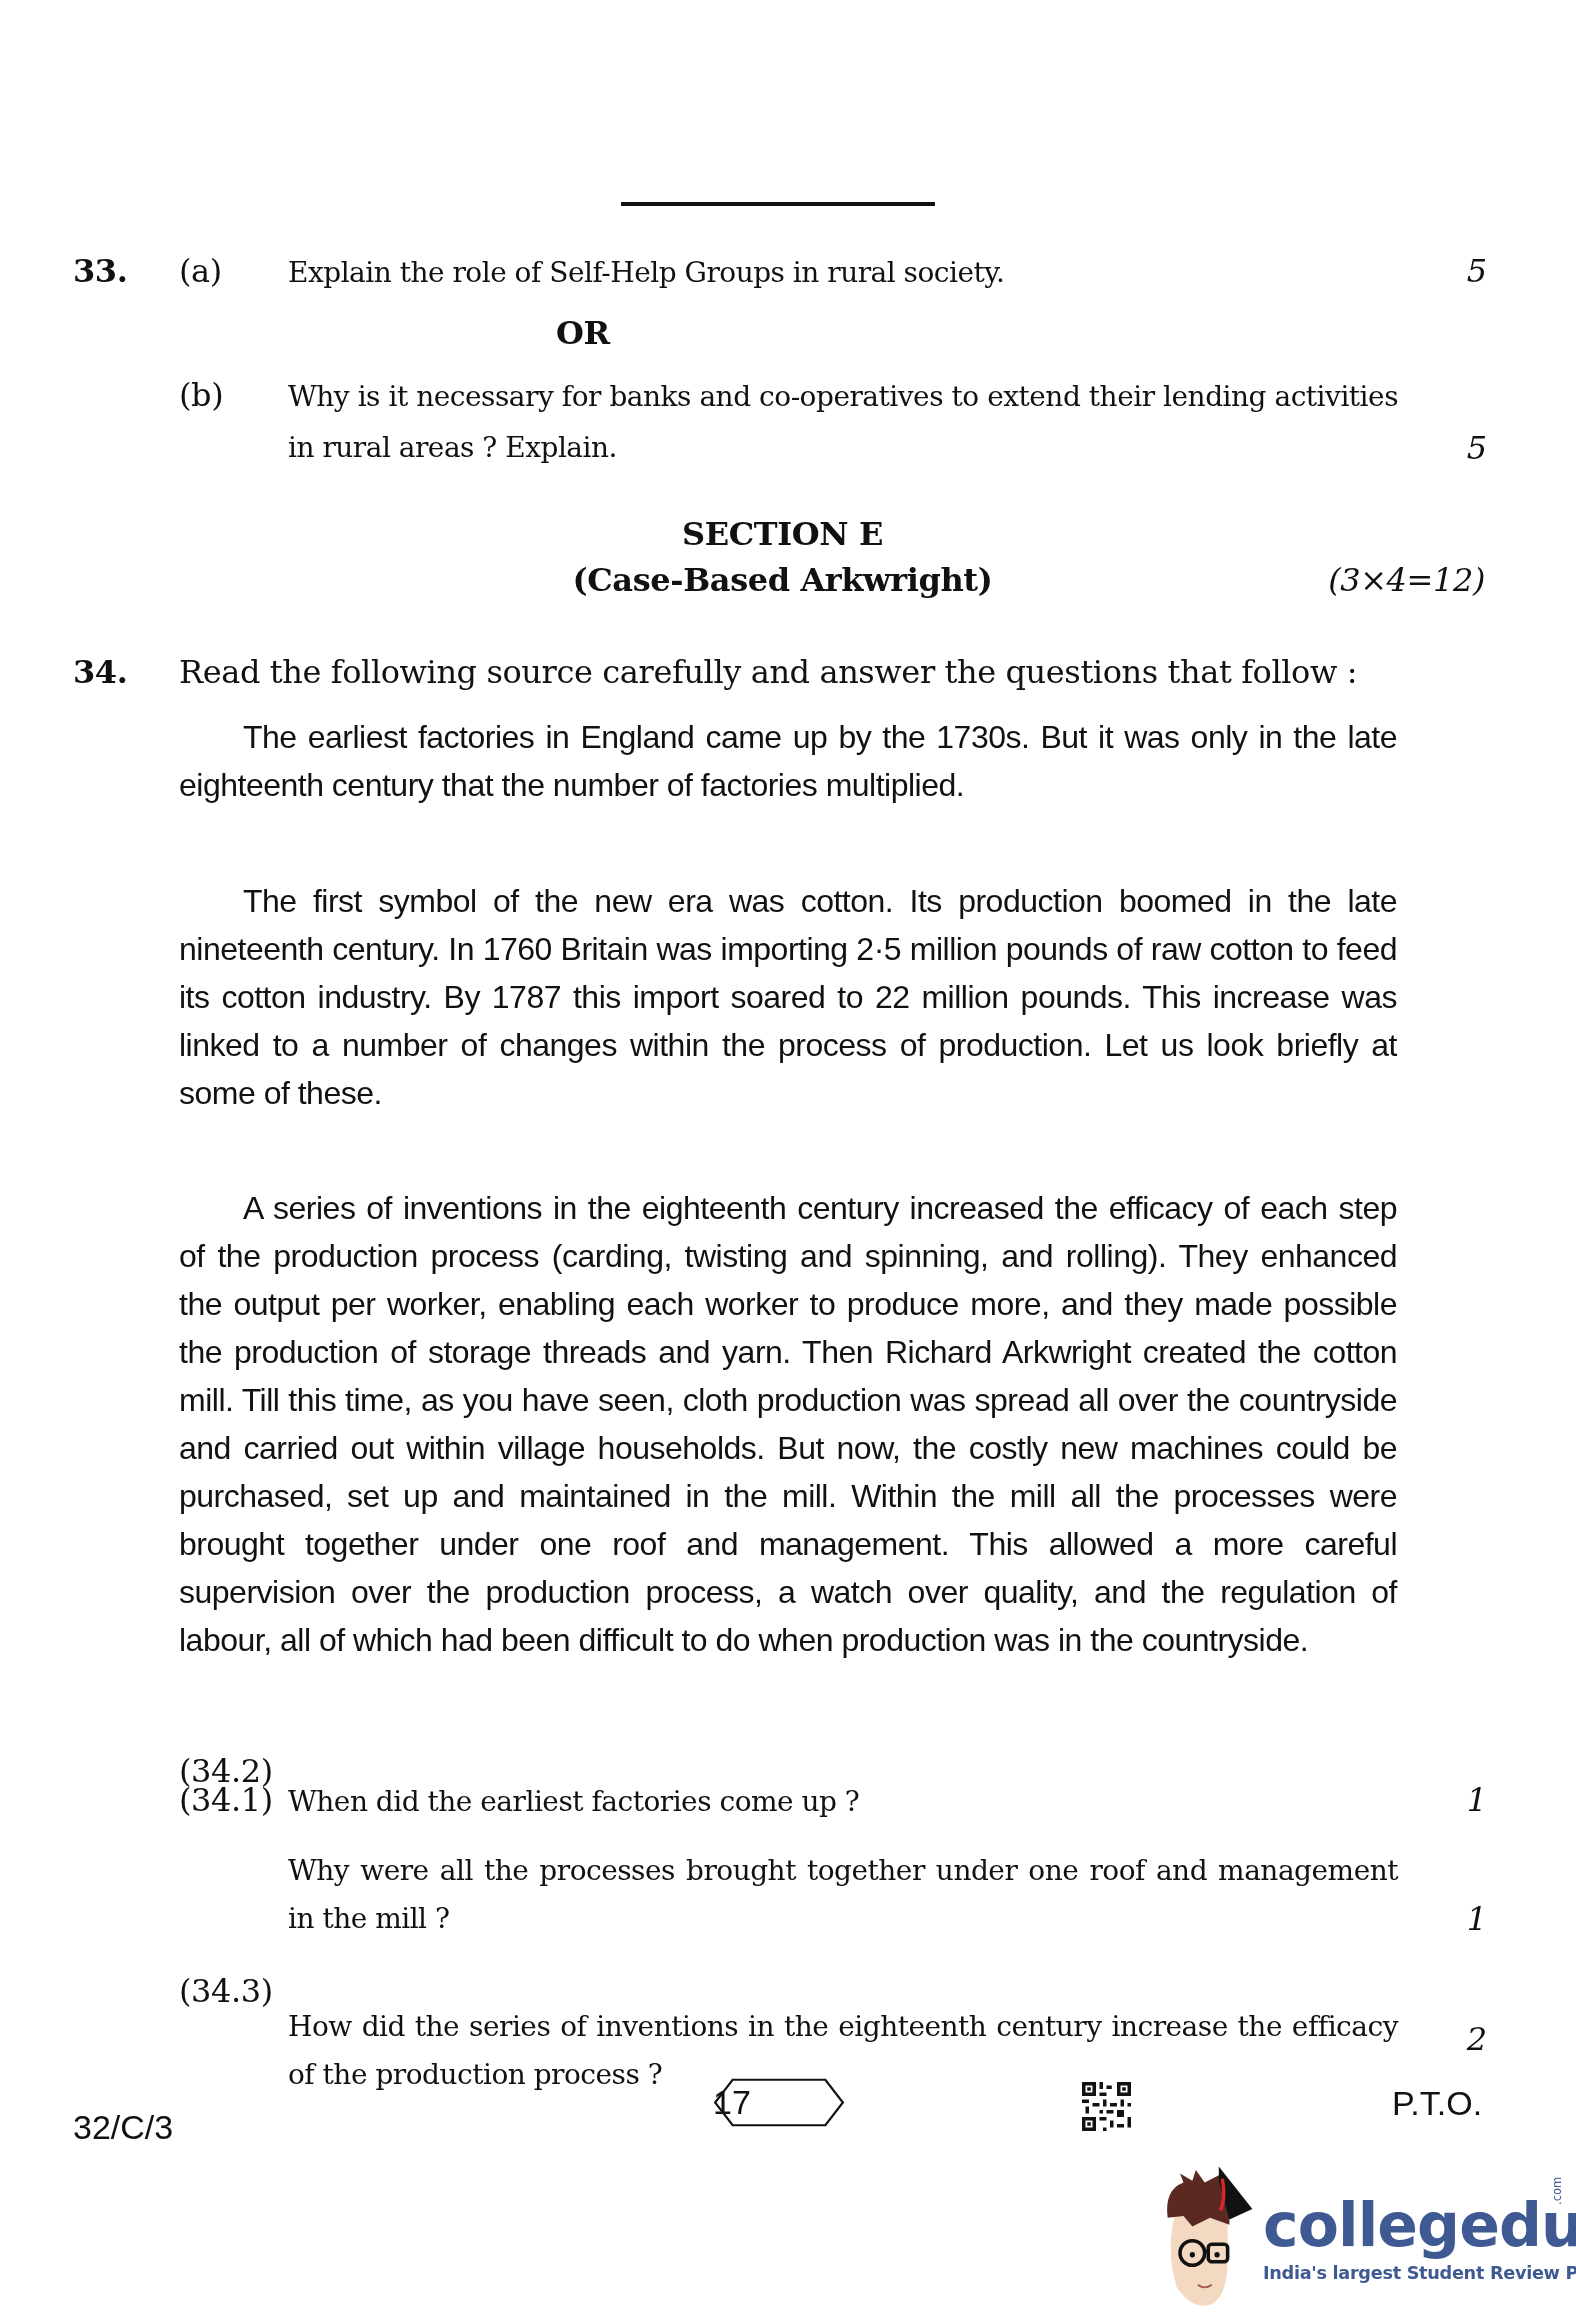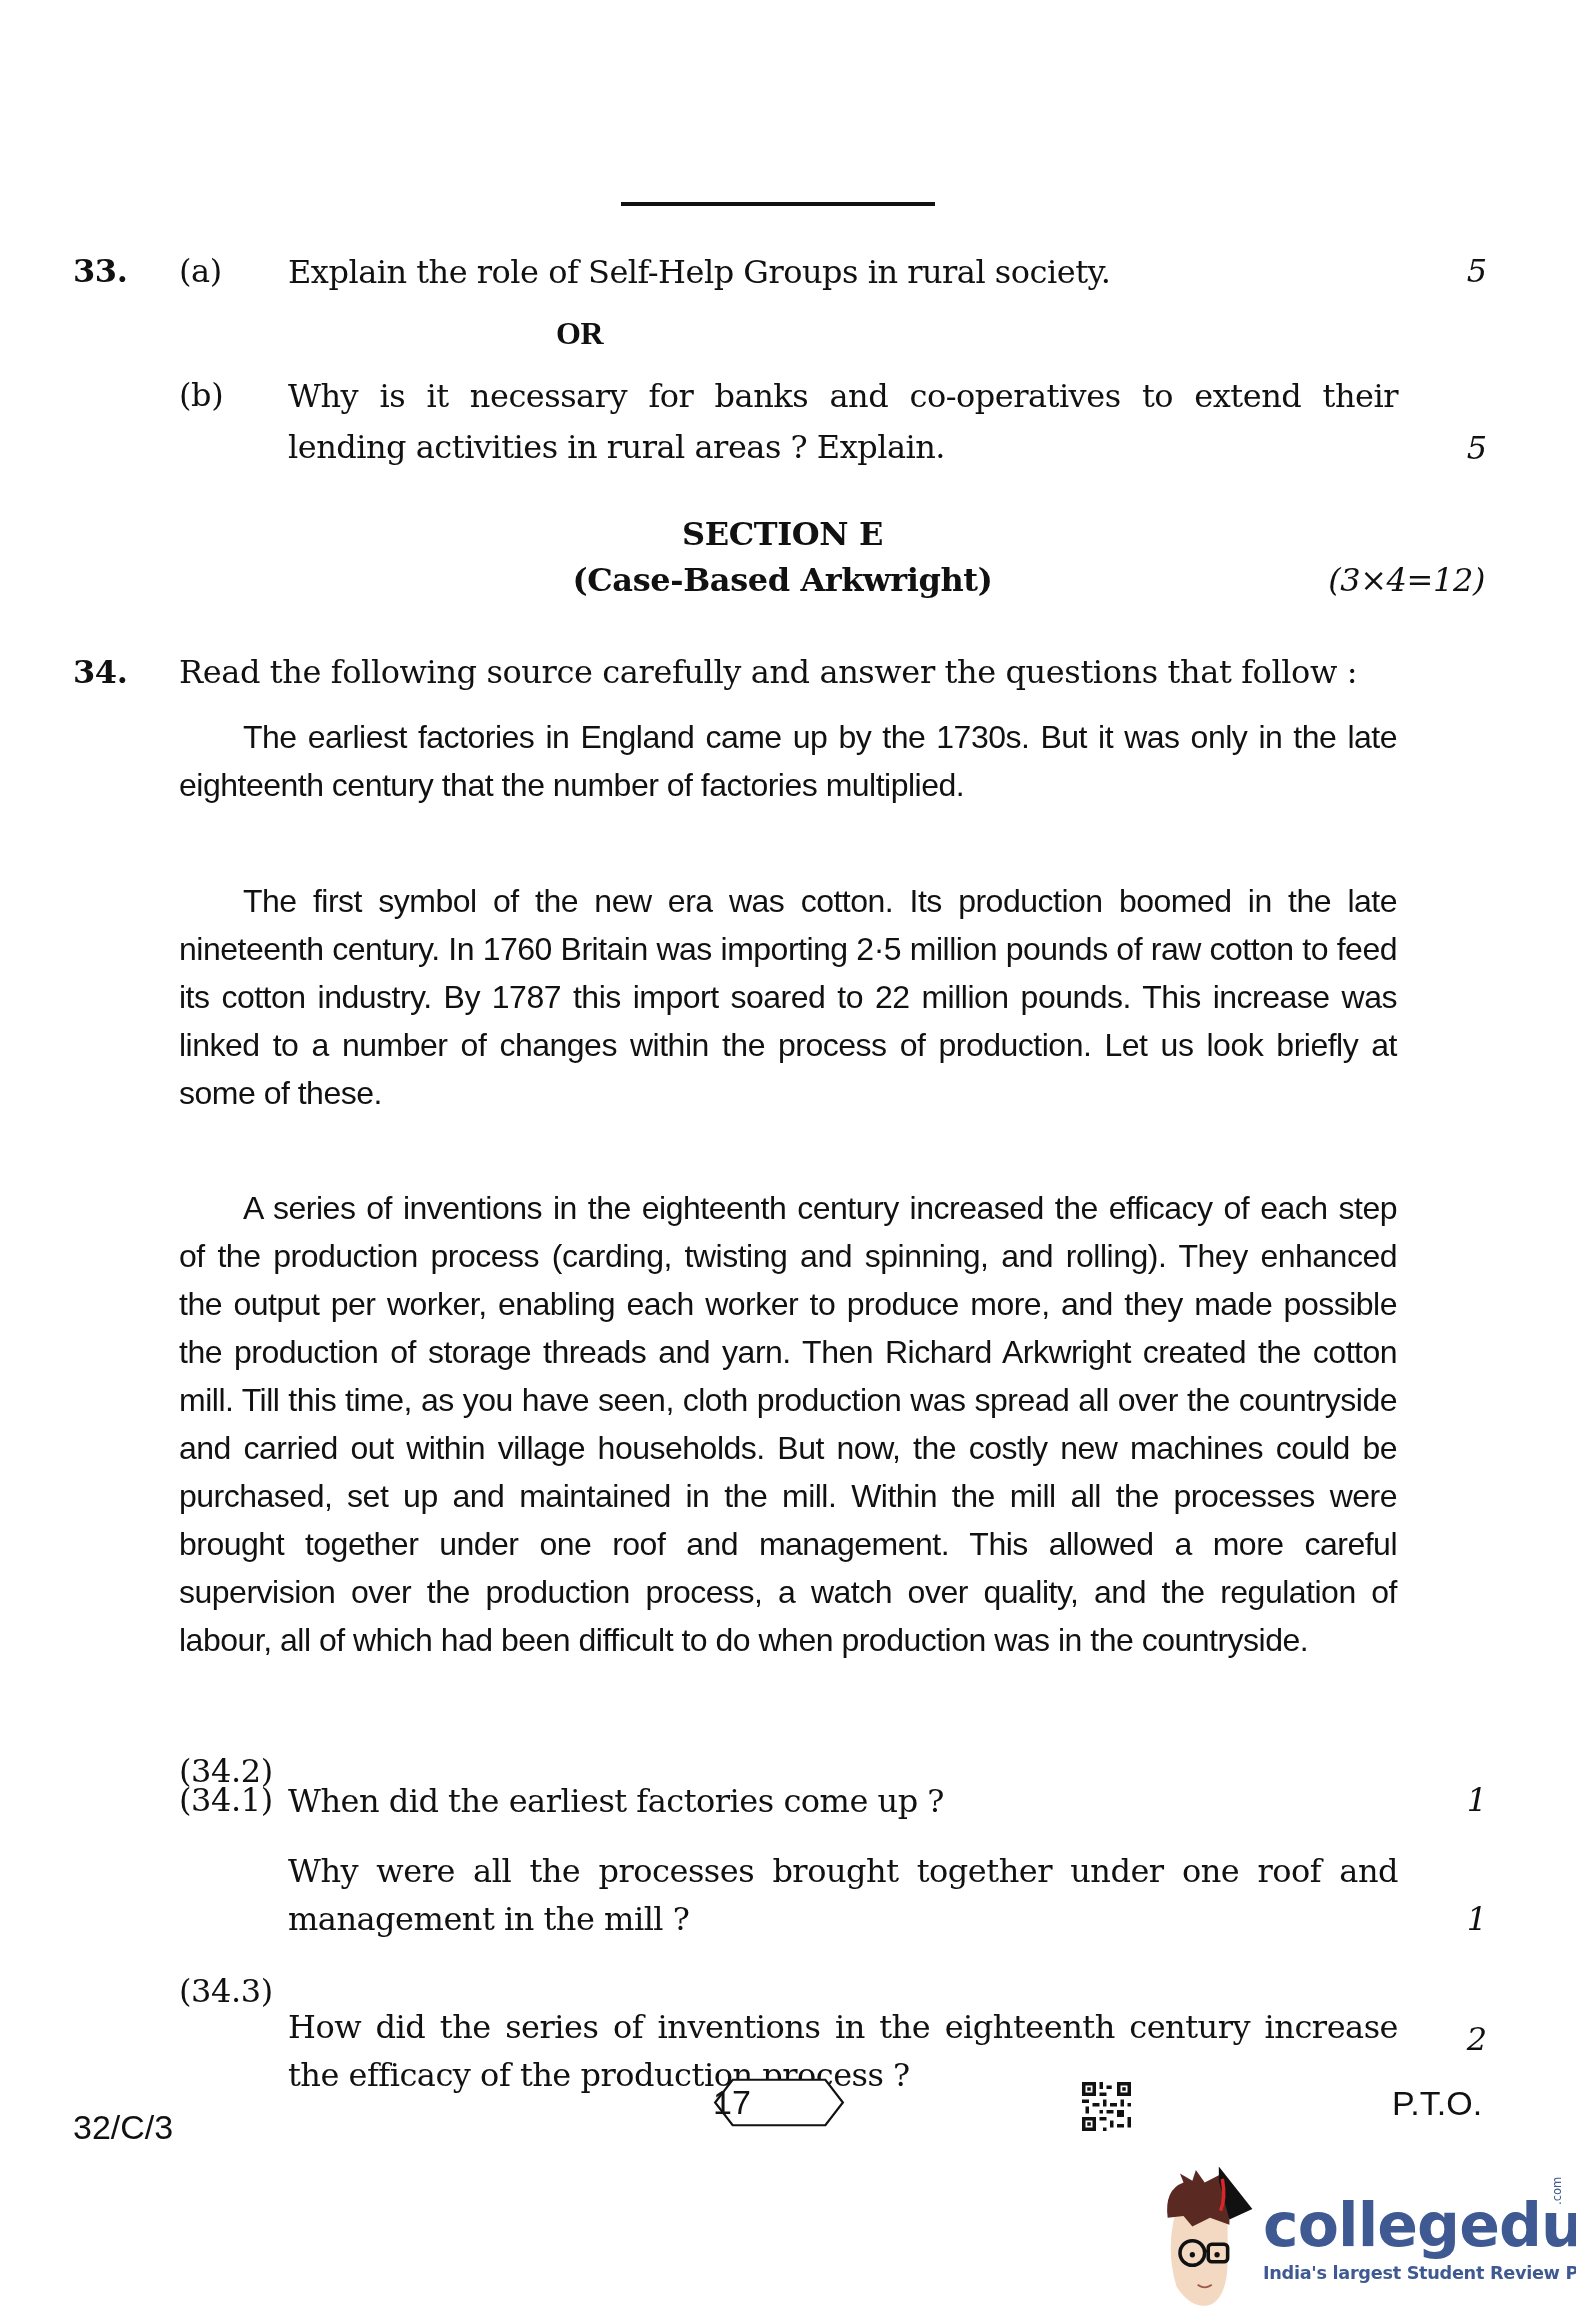--- a/index.html
+++ b/index.html
@@ -6,21 +6,21 @@
   body { width: 1577px; height: 2319px; position: relative; overflow: hidden;
          font-family: "DejaVu Serif", "Liberation Serif", serif; color: #111; }
   .abs { position: absolute; }
   .serif { font-family: "DejaVu Serif", "Liberation Serif", serif; font-size: 32px; line-height: 48px; letter-spacing: -0.4px; }
   .bold { font-weight: bold; }
   .italic { font-style: italic; }
   .rule { position: absolute; left: 621px; top: 202px; width: 314px; height: 4.4px; background: #111; }
   .para { position: absolute; left: 179px; width: 1218px; text-align: justify; text-indent: 64px;
           font-family: Liberation Sans, sans-serif; font-size: 32px; line-height: 48px; letter-spacing: -0.5px; }
   .q-text { position: absolute; left: 288px; width: 1110px; text-align: justify;
-            font-family: "DejaVu Serif", "Liberation Serif", serif; font-size: 32px; line-height: 51px; letter-spacing: -0.5px; }
+            font-family: "DejaVu Serif", "Liberation Serif", serif; font-size: 28px; line-height: 51px; letter-spacing: -0.5px; }
   .mark { position: absolute; left: 1448px; width: 39px; text-align: right; font-style: italic;
           font-family: "DejaVu Serif", "Liberation Serif", serif; font-size: 32px; line-height: 48px; }
   .footer-txt { font-family: "Liberation Sans", "DejaVu Sans", sans-serif; font-size: 34px; line-height: 39px; }
   .hex { position: absolute; left: 713px; top: 2078px; width: 132px; height: 49px; }
   .qr { position: absolute; left: 1082px; top: 2082px; width: 49px; height: 49px; }
   .logo-wrap { position: absolute; left: 1148px; top: 2163px; width: 424px; height: 150px; }
   .logo-text { position: absolute; left: 115px; top: 26.5px; font-family: "DejaVu Sans", "Liberation Sans", sans-serif;
                font-size: 60px; font-weight: bold; color: #3f5a93; letter-spacing: -0.9px; line-height: 71px; }
   .logo-com { position: absolute; left: 402px; top: 42px; font-family: "DejaVu Sans", sans-serif; font-size: 11.5px; color: #3f5a93;
               transform: rotate(-90deg); transform-origin: left top; }
@@ -30,21 +30,21 @@
 </head>
 <body>
 
 <div class="rule"></div>
 
 <div class="abs serif bold" style="left:73px; top:247px;">33.</div>
 <div class="abs serif" style="left:179px; top:247px;">(a)</div>
 <div class="q-text" style="top:247px;">Explain the role of Self-Help Groups in rural society.</div>
 <div class="mark" style="top:247px;">5</div>
 
-<div class="abs serif bold" style="left:556px; top:309px;font-family:Liberation Serif, serif;">OR</div>
+<div class="abs serif bold" style="left:556px; top:309px;">OR</div>
 
 <div class="abs serif" style="left:179px; top:371px;">(b)</div>
 <div class="q-text" style="top:371px; text-align-last:left;">Why is it necessary for banks and co-operatives to extend their lending activities in rural areas ? Explain.</div>
 <div class="mark" style="top:424px;">5</div>
 
 <div class="abs serif bold" style="left:0; width:1565px; top:510px; text-align:center;">SECTION E</div>
 <div class="abs serif bold" style="left:0; width:1565px; top:556px; text-align:center;">(Case-Based Arkwright)</div>
 <div class="abs serif italic" style="left:1307px; width:178px; top:556px; text-align:right;">(3×4=12)</div>
 
 <div class="abs serif bold" style="left:73px; top:648px;">34.</div>

